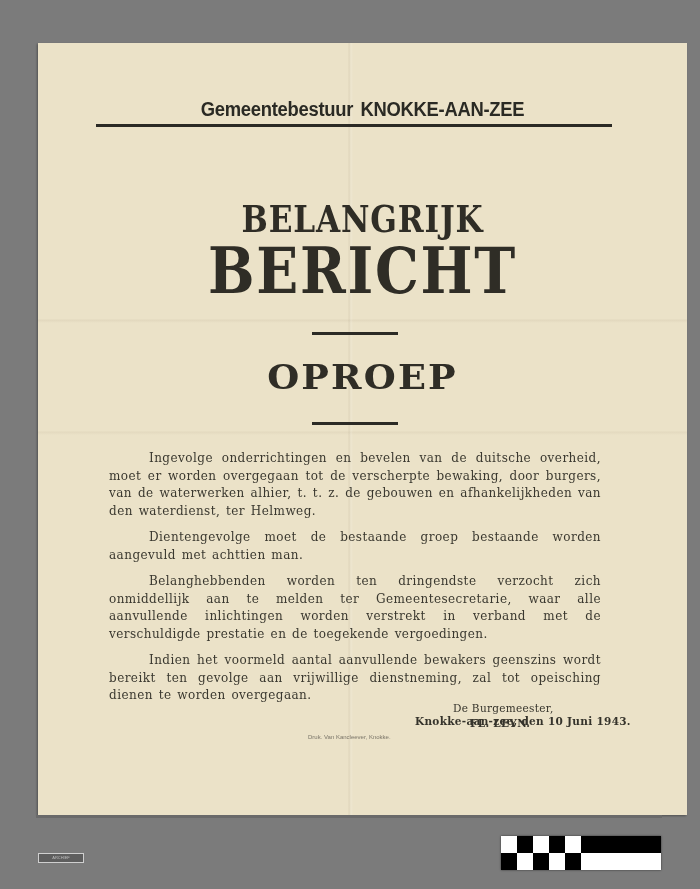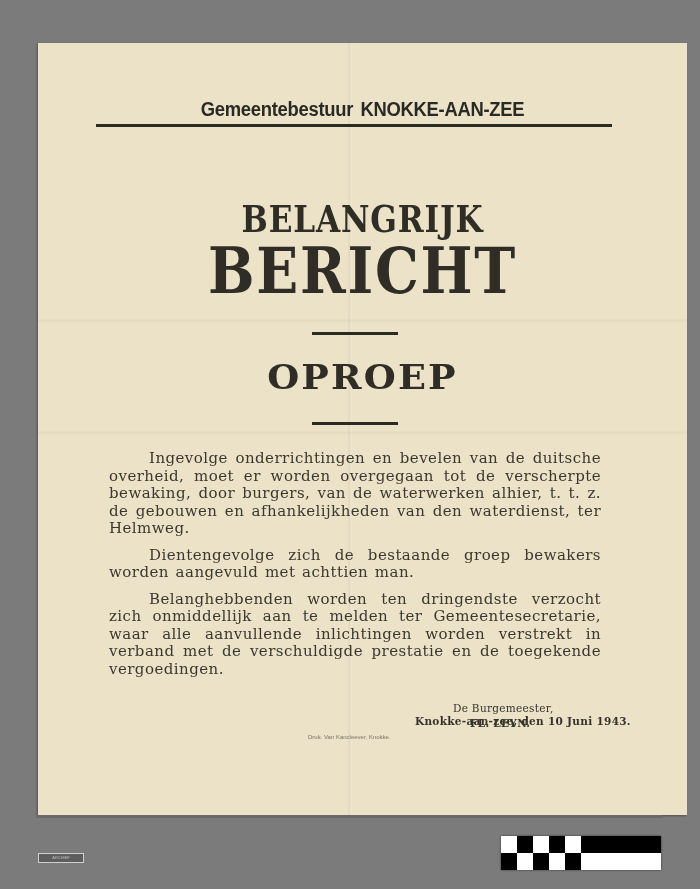--- a/index.html
+++ b/index.html
@@ -76,21 +76,21 @@
     font-weight: bold;
     font-size: 34px;
     color: #2f2d26;
     letter-spacing: 2px;
     transform: scaleX(1.08);
   }
   .body-text {
     position: absolute;
     left: 71px; width: 492px; top: 407px;
     font-family: "DejaVu Serif", serif;
-    font-size: 15px;
+    font-size: 12px;
     line-height: 17.5px;
     color: #3a382f;
     text-align: justify;
     letter-spacing: 0.45px;
     word-spacing: 1.5px;
   }
   .body-text p { margin: 0 0 9px 0; text-indent: 40px; }
   .sign-block {
     position: absolute; left: 370px; width: 200px; top: 632px;
     font-family: "DejaVu Serif", serif;
@@ -141,22 +141,23 @@
 
   <div class="headline-1">BELANGRIJK</div>
   <div class="headline-2">BERICHT</div>
 
   <div class="short-rule rule-a"></div>
   <div class="oproep">OPROEP</div>
   <div class="short-rule rule-b"></div>
 
   <div class="body-text">
     <p>Ingevolge onderrichtingen en bevelen van de duitsche overheid, moet er worden overgegaan tot de verscherpte bewaking, door burgers, van de waterwerken alhier, t. t. z. de gebouwen en afhankelijkheden van den waterdienst, ter Helmweg.</p>
-    <p>Dientengevolge zich de bestaande groep bewakers worden aangevuld met achttien man.</p>
+    <p>Dientengevolge moet de bestaande groep bestaande worden aangevuld met achttien man.</p>
     <p>Belanghebbenden worden ten dringendste verzocht zich onmiddellijk aan te melden ter Gemeentesecretarie, waar alle aanvullende inlichtingen worden verstrekt in verband met de verschuldigde prestatie en de toegekende vergoedingen.</p>
+    <p>Indien het voormeld aantal aanvullende bewakers geenszins wordt bereikt ten gevolge aan vrijwillige dienstneming, zal tot opeisching dienen te worden overgegaan.</p>
   </div>
 
   <div class="sign-block">
     <div class="sign-place">Knokke-aan-zee, den 10 Juni 1943.</div>
     <div class="sign-role">De Burgemeester,</div>
     <div class="sign-name">FL. LEYN.</div>
   </div>
 
   <div class="printer">Druk. Van Kancleever, Knokke.</div>
 </div>

